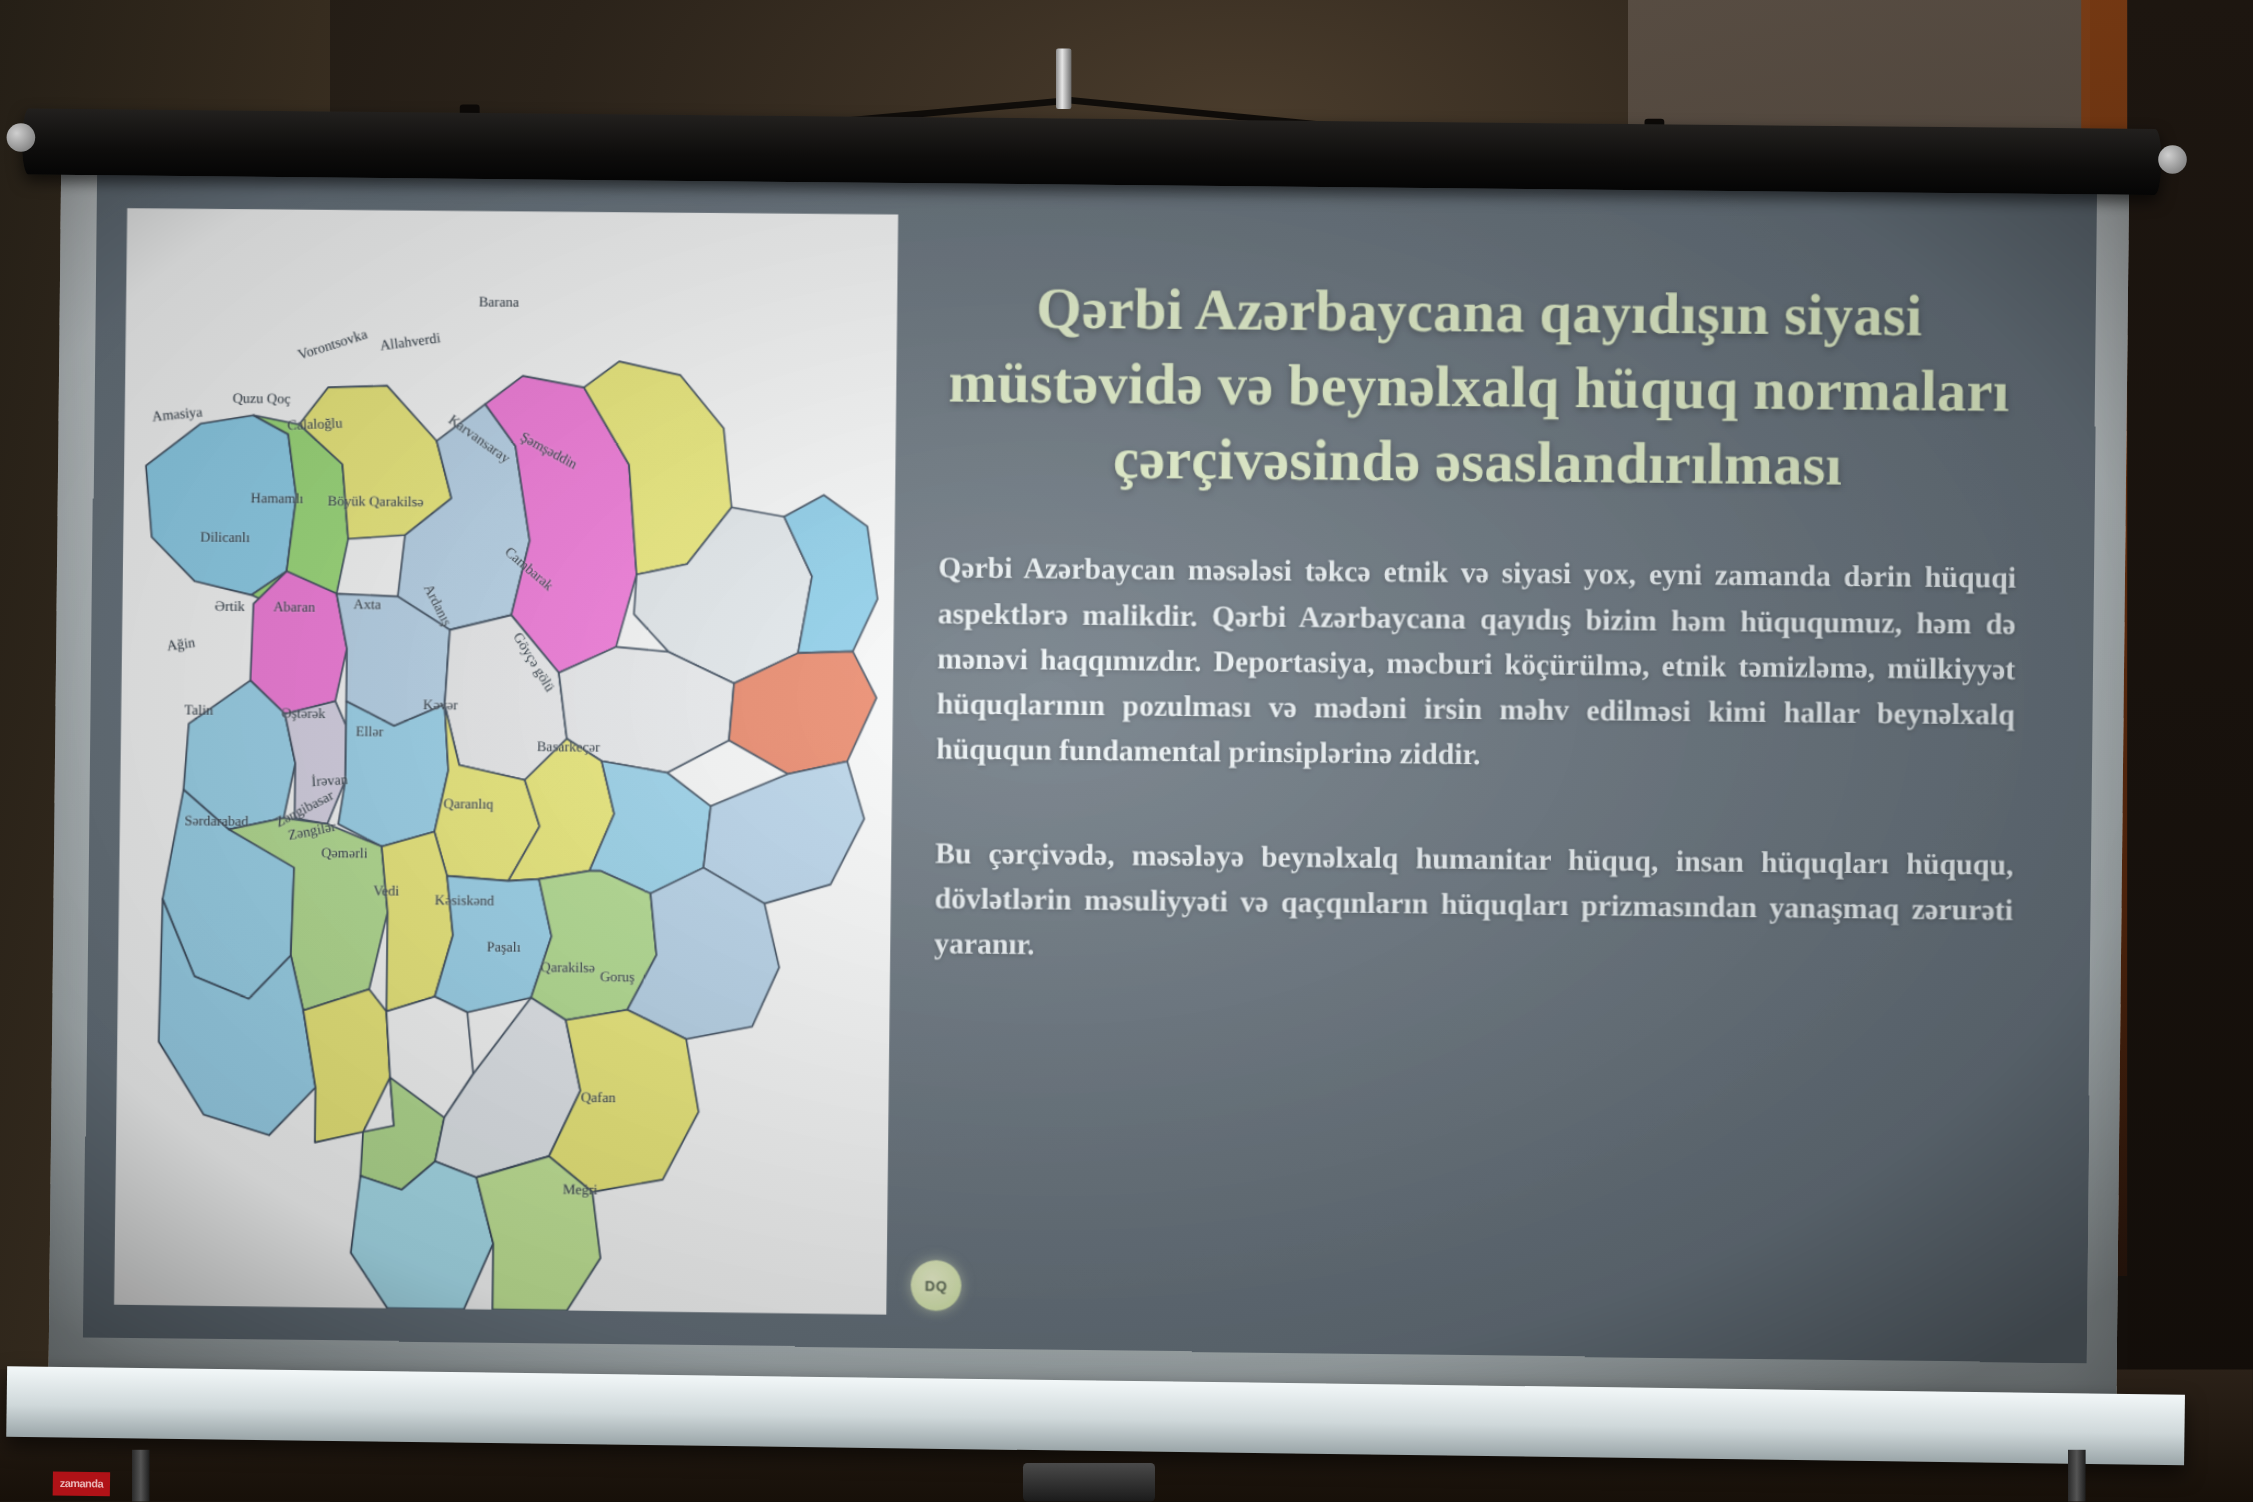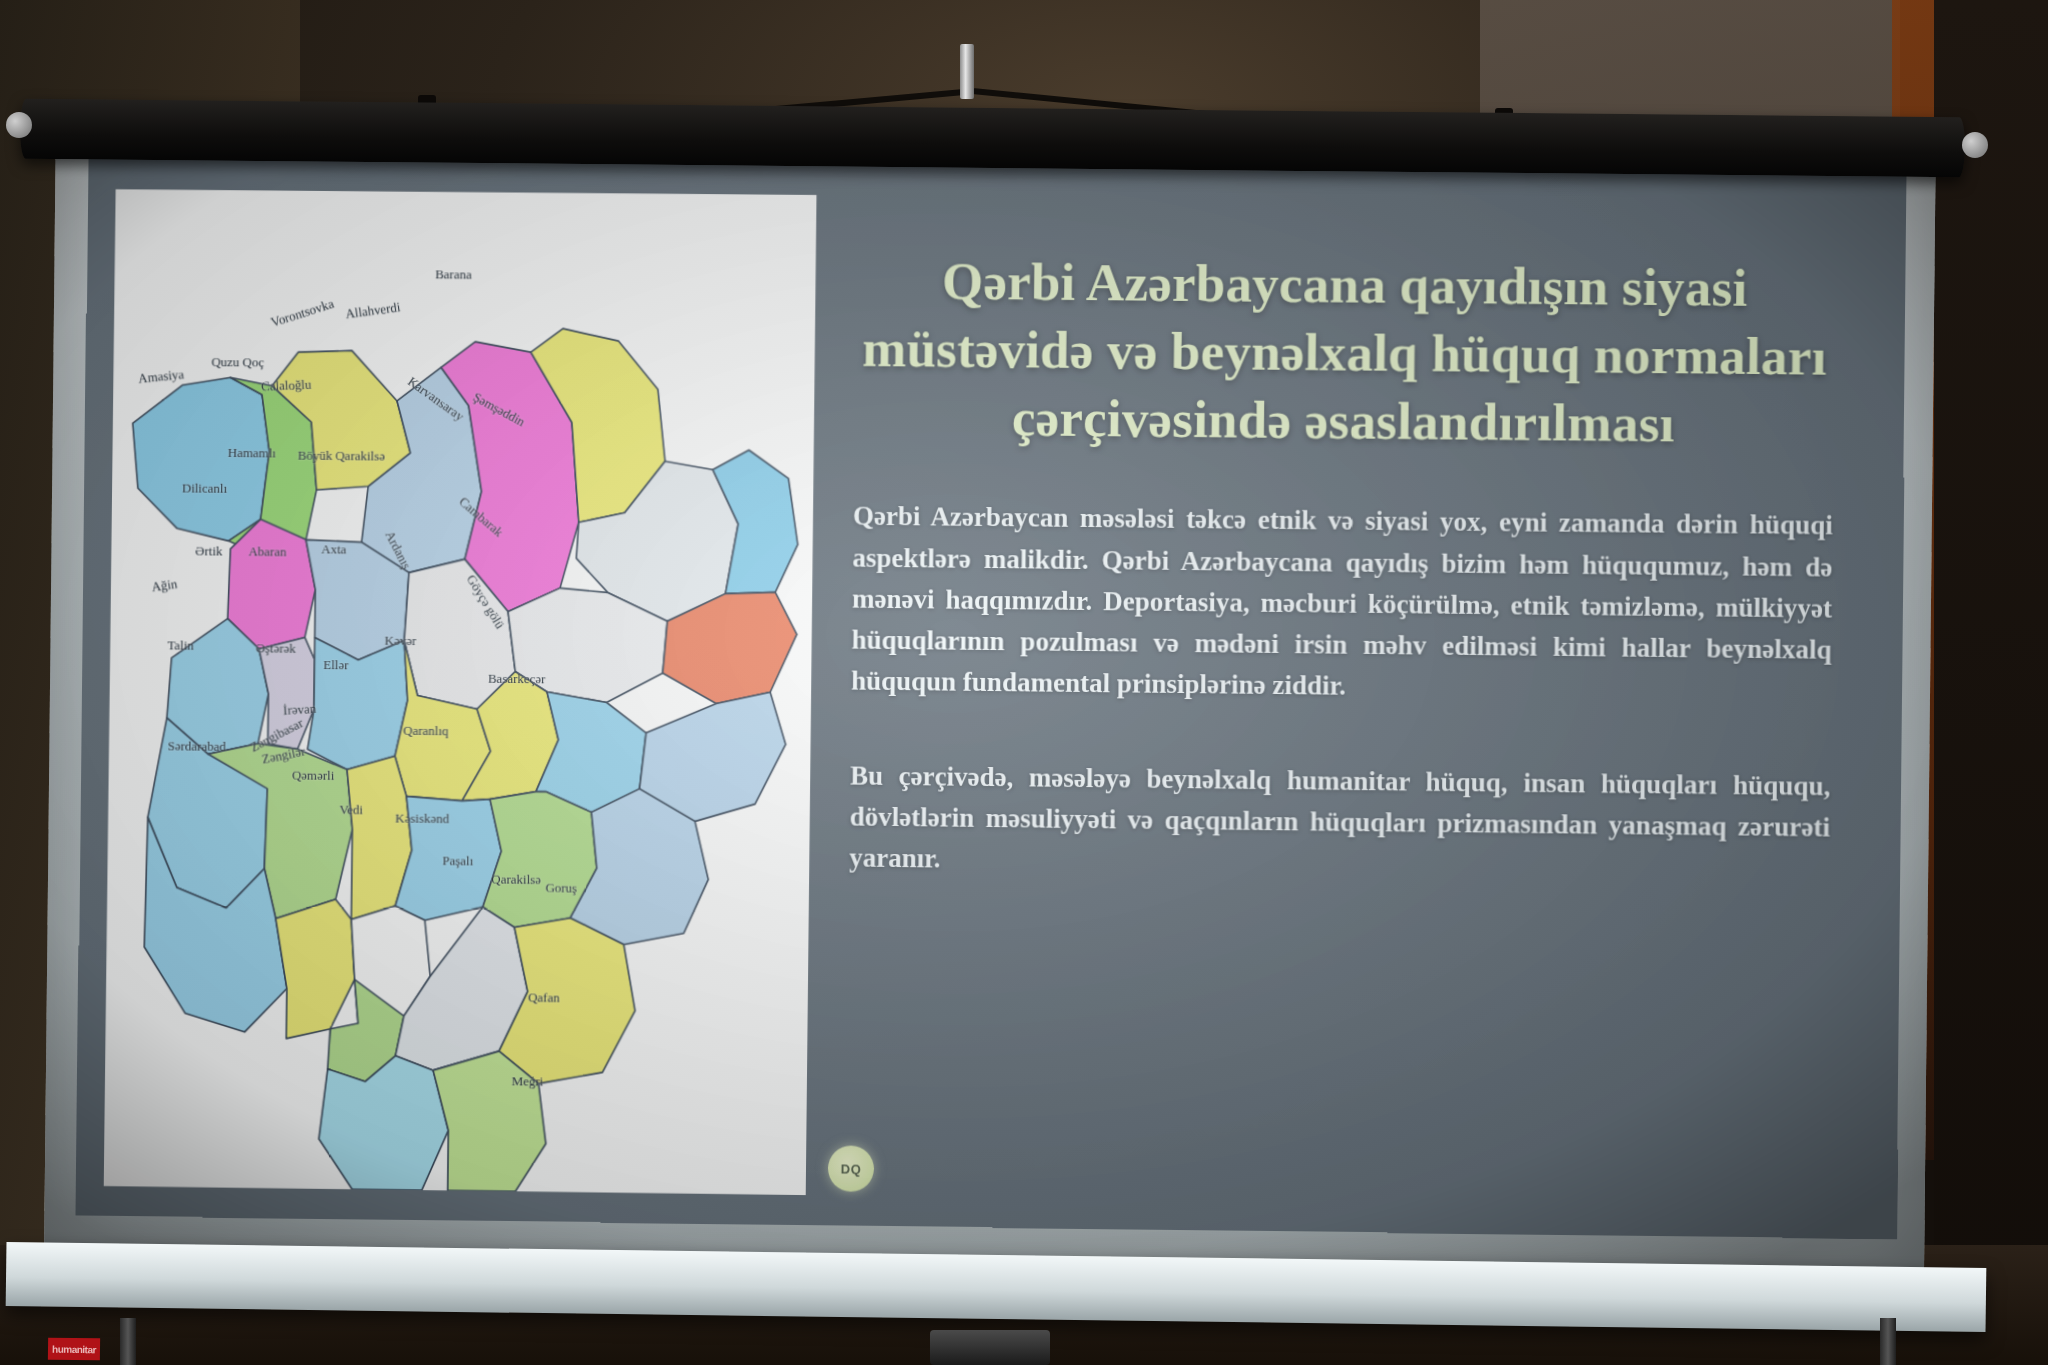--- a/index.html
+++ b/index.html
@@ -320,18 +320,18 @@
 
     <div class="screen-vignette"></div>
   </div>
 
   <div class="screen-top-bar"></div>
   <div class="cap-left"></div>
   <div class="cap-right"></div>
 
   <div class="screen-bottom-bar"></div>
   <div class="brand-badge">
-    <span>humanitar</span>
+    <span>zamanda</span>
   </div>
   <div class="leg-l"></div>
   <div class="leg-r"></div>
   <div class="stand-foot"></div>
 </div>
 
 </body></html>

